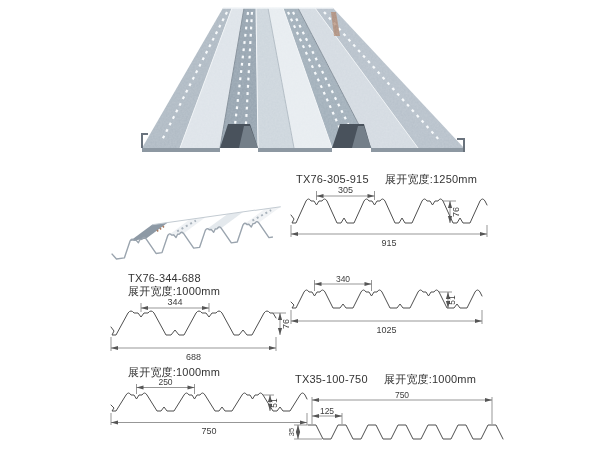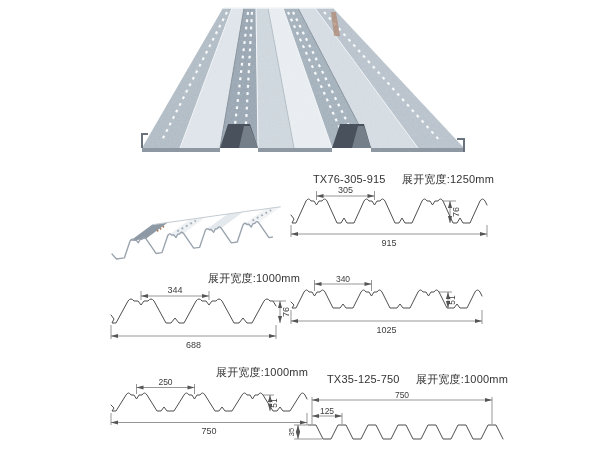--- a/index.html
+++ b/index.html
@@ -1,17 +1,17 @@
 <!DOCTYPE html>
 <html><head>
 <meta charset="utf-8">
 <style>
   html,body{margin:0;padding:0;background:#ffffff;}
   .stage{position:relative;width:584px;height:450px;background:#ffffff;overflow:hidden;
-         font-family:"Liberation Sans",sans-serif;text-align:right;}
+         font-family:"Liberation Sans",sans-serif;}
   .photo{position:absolute;}
   .diag{position:absolute;}
   .ttl{font-size:11px;color:#333;white-space:nowrap;letter-spacing:.2px;}
   .ttl .unfold{margin-left:13px;}
   .ttl.two{line-height:12.5px;}
   .ttl.two .unfold{margin-left:0;display:block;}
   .ttl .code{display:inline-block;}
   .ttl.two .code{display:block;}
   .pad8{padding-left:8px;}  .pad20{padding-left:20px;}  .pad9{padding-left:9px;}  .pad7{padding-left:7px;}
   svg{display:block;}
@@ -118,20 +118,21 @@
       <g>
         <path class="ext" d="M3,38 V50 M199,38 V50"></path>
         <line class="dim" x1="3" y1="47" x2="199" y2="47" marker-start="url(#arw)" marker-end="url(#arw)"></line>
         <text class="dim-label" x="101" y="58.5">915</text>
       </g>
     </svg>
   </section>
 
   <section class="diag" style="left:108px;top:272px">
     <div class="ttl two pad20">
+      <span class="code">TX76-344-688</span>
       <span class="unfold">展开宽度:1000mm</span>
     </div>
     <svg width="192" height="64" viewBox="0 0 192 64" style="margin-top:2px">
       <path class="profile" d="M3,28 l3,4 l-2,4 l4,0 l12,-22 q3,-4 6,0 l4,0 l3,4 l3,-4 l4,0 q3,-4 6,0 l12,22 l5,0 l4,-5 l4,5 l5,0 l12,-22 q3,-4 6,0 l4,0 l3,4 l3,-4 l4,0 q3,-4 6,0 l12,22 l5,0 l4,-5 l4,5 l5,0 l12,-22 q3,-4 6,0 l3,0 l3,5"></path>
       <g>
         <path class="ext" d="M33,13 V4 M101,13 V4"></path>
         <line class="dim" x1="33" y1="9" x2="101" y2="9" marker-start="url(#arw)" marker-end="url(#arw)"></line>
         <text class="dim-label" x="67" y="6">344</text>
       </g>
       <g>
@@ -187,21 +188,21 @@
       <g>
         <path class="ext" d="M3,34 V46 M199,34 V46"></path>
         <line class="dim" x1="3" y1="43.5" x2="199" y2="43.5" marker-start="url(#arw)" marker-end="url(#arw)"></line>
         <text class="dim-label" x="101" y="54.5">750</text>
       </g>
     </svg>
   </section>
 
   <section class="diag" style="left:288px;top:372px">
     <div class="ttl pad7">
-      <span class="code">TX35-125-750</span>
+      <span class="code">TX35-100-750</span>
       <span class="unfold">展开宽度:1000mm</span>
     </div>
     <svg width="220" height="60" viewBox="0 0 220 60">
       <path class="profile" d="M20,38 l8,0 l7,14 l8,0 l7,-14 l8,0 l7,14 l8,0 l7,-14 l8,0 l7,14 l8,0 l7,-14 l8,0 l7,14 l8,0 l7,-14 l8,0 l7,14 l8,0 l7,-14 l8,0 l7,14 l8,0 l7,-14 l8,0 l7,14"></path>
       <g>
         <path class="ext" d="M24,37 V10 M204,37 V10"></path>
         <line class="dim" x1="24" y1="13" x2="204" y2="13" marker-start="url(#arw)" marker-end="url(#arw)"></line>
         <text class="dim-label f8" x="114" y="10.5">750</text>
       </g>
       <g>

